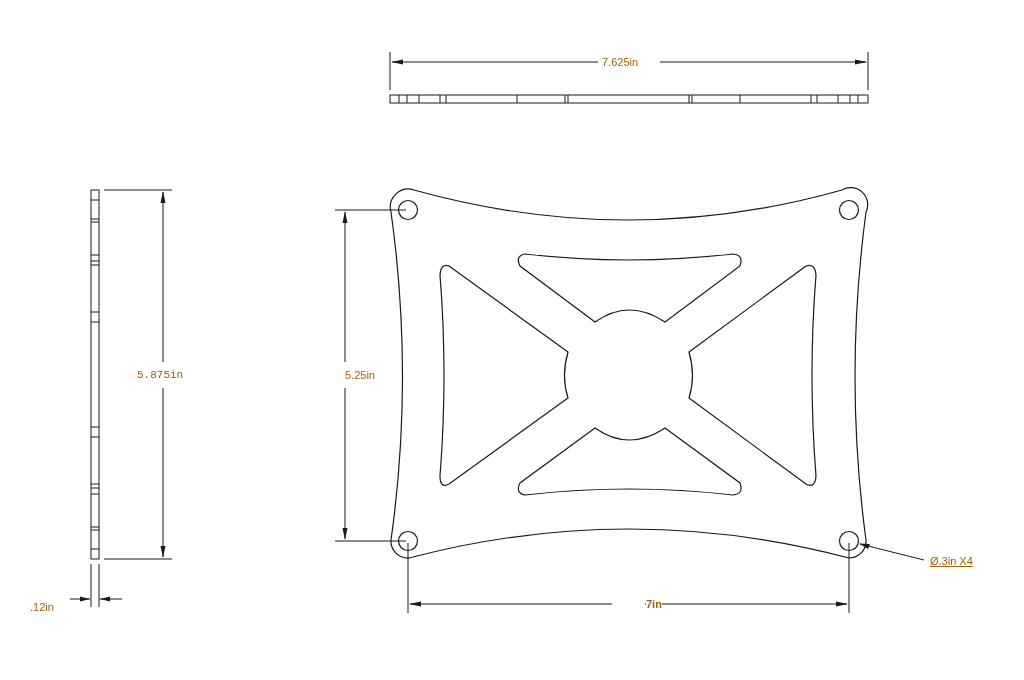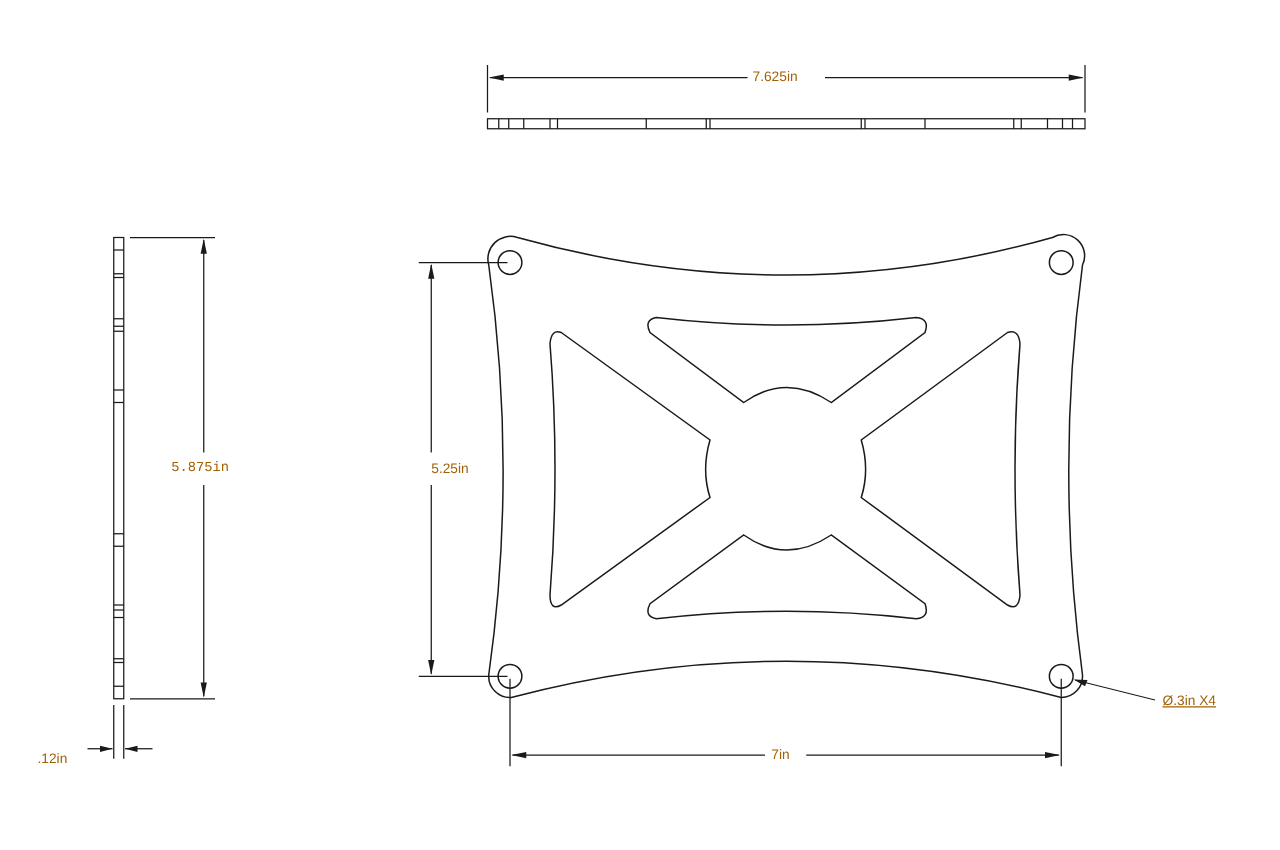--- a/index.html
+++ b/index.html
@@ -151,14 +151,14 @@
 
     <line class="dim" x1="860" y1="544" x2="924" y2="560"></line>
     <polygon class="arrow" points="859,543.5 870,544 868,549"></polygon>
   </g>
 </svg>
 
 <div class="lbl" style="left:602px; top:54px;">7.625in</div>
 <div class="lbl" style="left:137px; top:367px;font-family:Liberation Mono, monospace;">5.875in</div>
 <div class="lbl" style="left:30px; top:599px;">.12in</div>
 <div class="lbl" style="left:323px; top:367px;margin-left:22px;">5.25in</div>
-<div class="lbl" style="left:617px; top:596px;">7in</div>
+<div class="lbl" style="left:646px; top:596px;font-weight:bold;">7in</div>
 <div class="lbl" style="left:930px; top:553px;text-decoration:underline;">Ø.3in X4</div>
 
 </body></html>

